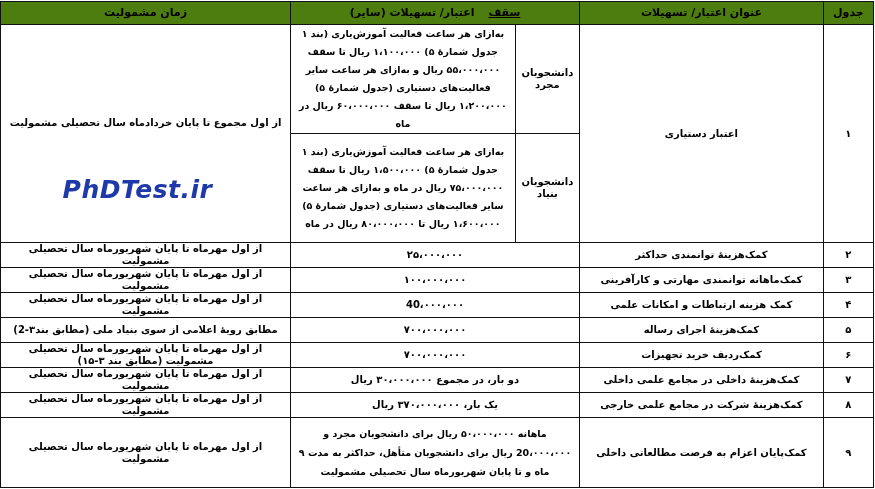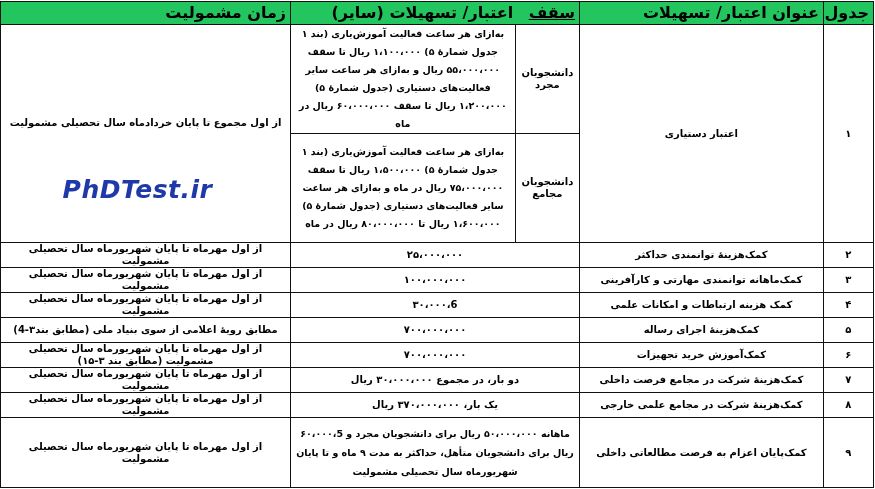--- a/index.html
+++ b/index.html
@@ -31,24 +31,23 @@
     table.grant-table td, table.grant-table th {
       border: 1.3px solid #111;
       text-align: center;
       vertical-align: middle;
       padding: 0 4px;
       font-size: 10px;
       font-weight: bold;
       line-height: 1.2;
     }
     table.grant-table th {
-      background: #22c55e;
-      font-size: 16px;
+      background: #4d7c0f;
+      font-size: 11px;
       height: 22px;
-      text-align: right;
     }
     .col-row { width: 50px; }
     .col-title { width: 243px; }
     .col-type { width: 64px; }
     .col-ceiling { width: 224px; }
     .col-period { width: 289px; }
 
     tr.r-sub-a td.cell-ceiling-text,
     tr.r-sub-b td.cell-ceiling-text {
       font-size: 9.5px;
@@ -112,74 +111,74 @@
         <td rowspan="2" class="num">۱</td>
         <td rowspan="2">اعتبار دستیاری</td>
         <td class="cell-type">دانشجویان مجرد</td>
         <td class="cell-ceiling-text">به‌ازای هر ساعت فعالیت آموزش‌یاری (بند ۱ جدول شمارۀ ۵) ۱،۱۰۰،۰۰۰ ریال تا سقف ۵۵،۰۰۰،۰۰۰ ریال و به‌ازای هر ساعت سایر فعالیت‌های دستیاری (جدول شمارۀ ۵) ۱،۲۰۰،۰۰۰ ریال تا سقف ۶۰،۰۰۰،۰۰۰ ریال در ماه</td>
         <td rowspan="2" class="period-with-mark">
           <span>از اول مجموع تا پایان خردادماه سال تحصیلی مشمولیت</span>
           <span class="watermark">PhDTest.ir</span>
         </td>
       </tr>
       <tr class="r-sub-b">
-        <td class="cell-type">دانشجویان مجامع</td>
+        <td class="cell-type">دانشجویان بنیاد</td>
         <td class="cell-ceiling-text">به‌ازای هر ساعت فعالیت آموزش‌یاری (بند ۱ جدول شمارۀ ۵) ۱،۵۰۰،۰۰۰ ریال تا سقف ۷۵،۰۰۰،۰۰۰ ریال در ماه و به‌ازای هر ساعت سایر فعالیت‌های دستیاری (جدول شمارۀ ۵) ۱،۶۰۰،۰۰۰ ریال تا ۸۰،۰۰۰،۰۰۰ ریال در ماه</td>
       </tr>
 
       <tr class="r-simple">
         <td class="num">۲</td>
         <td>کمک‌هزینۀ توانمندی حداکثر</td>
         <td colspan="2" class="num">۲۵،۰۰۰،۰۰۰</td>
         <td>از اول مهرماه تا پایان شهریورماه سال تحصیلی مشمولیت</td>
       </tr>
 
       <tr class="r-simple">
         <td class="num">۳</td>
         <td>کمک‌ماهانه توانمندی مهارتی و کارآفرینی</td>
         <td colspan="2" class="num">۱۰۰،۰۰۰،۰۰۰</td>
         <td>از اول مهرماه تا پایان شهریورماه سال تحصیلی مشمولیت</td>
       </tr>
 
       <tr class="r-simple">
         <td class="num">۴</td>
         <td>کمک هزینه ارتباطات و امکانات علمی</td>
-        <td colspan="2" class="num">۳۰،۰۰۰،6</td>
+        <td colspan="2" class="num">40،۰۰۰،۰۰۰</td>
         <td>از اول مهرماه تا پایان شهریورماه سال تحصیلی مشمولیت</td>
       </tr>
 
       <tr class="r-simple">
         <td class="num">۵</td>
         <td>کمک‌هزینۀ اجرای رساله</td>
         <td colspan="2" class="num">۷۰۰،۰۰۰،۰۰۰</td>
-        <td>مطابق رویۀ اعلامی از سوی بنیاد ملی (مطابق بند۳-4)</td>
+        <td>مطابق رویۀ اعلامی از سوی بنیاد ملی (مطابق بند۳-2)</td>
       </tr>
 
       <tr class="r-simple">
         <td class="num">۶</td>
-        <td>کمک‌آموزش خرید تجهیزات</td>
+        <td>کمک‌ردیف خرید تجهیزات</td>
         <td colspan="2" class="num">۷۰۰،۰۰۰،۰۰۰</td>
         <td>از اول مهرماه تا پایان شهریورماه سال تحصیلی مشمولیت (مطابق بند ۳-۱۵)</td>
       </tr>
 
       <tr class="r-simple">
         <td class="num">۷</td>
-        <td>کمک‌هزینۀ شرکت در مجامع فرصت داخلی</td>
+        <td>کمک‌هزینۀ داخلی در مجامع علمی داخلی</td>
         <td colspan="2">دو بار، در مجموع ۳۰،۰۰۰،۰۰۰ ریال</td>
         <td>از اول مهرماه تا پایان شهریورماه سال تحصیلی مشمولیت</td>
       </tr>
 
       <tr class="r-simple">
         <td class="num">۸</td>
         <td>کمک‌هزینۀ شرکت در مجامع علمی خارجی</td>
         <td colspan="2">یک بار، ۳۷۰،۰۰۰،۰۰۰ ریال</td>
         <td>از اول مهرماه تا پایان شهریورماه سال تحصیلی مشمولیت</td>
       </tr>
 
       <tr class="r-last">
         <td class="num">۹</td>
         <td>کمک‌پایان اعزام به فرصت مطالعاتی داخلی</td>
-        <td colspan="2" class="cell-ceiling-text">ماهانه ۵۰،۰۰۰،۰۰۰ ریال برای دانشجویان مجرد و ۶۰،۰۰۰،5 ریال برای دانشجویان متأهل، حداکثر به مدت ۹ ماه و تا پایان شهریورماه سال تحصیلی مشمولیت</td>
+        <td colspan="2" class="cell-ceiling-text">ماهانه ۵۰،۰۰۰،۰۰۰ ریال برای دانشجویان مجرد و 20،۰۰۰،۰۰۰ ریال برای دانشجویان متأهل، حداکثر به مدت ۹ ماه و تا پایان شهریورماه سال تحصیلی مشمولیت</td>
         <td>از اول مهرماه تا پایان شهریورماه سال تحصیلی مشمولیت</td>
       </tr>
     </tbody>
   </table>
 </div>
 
 </body></html>

